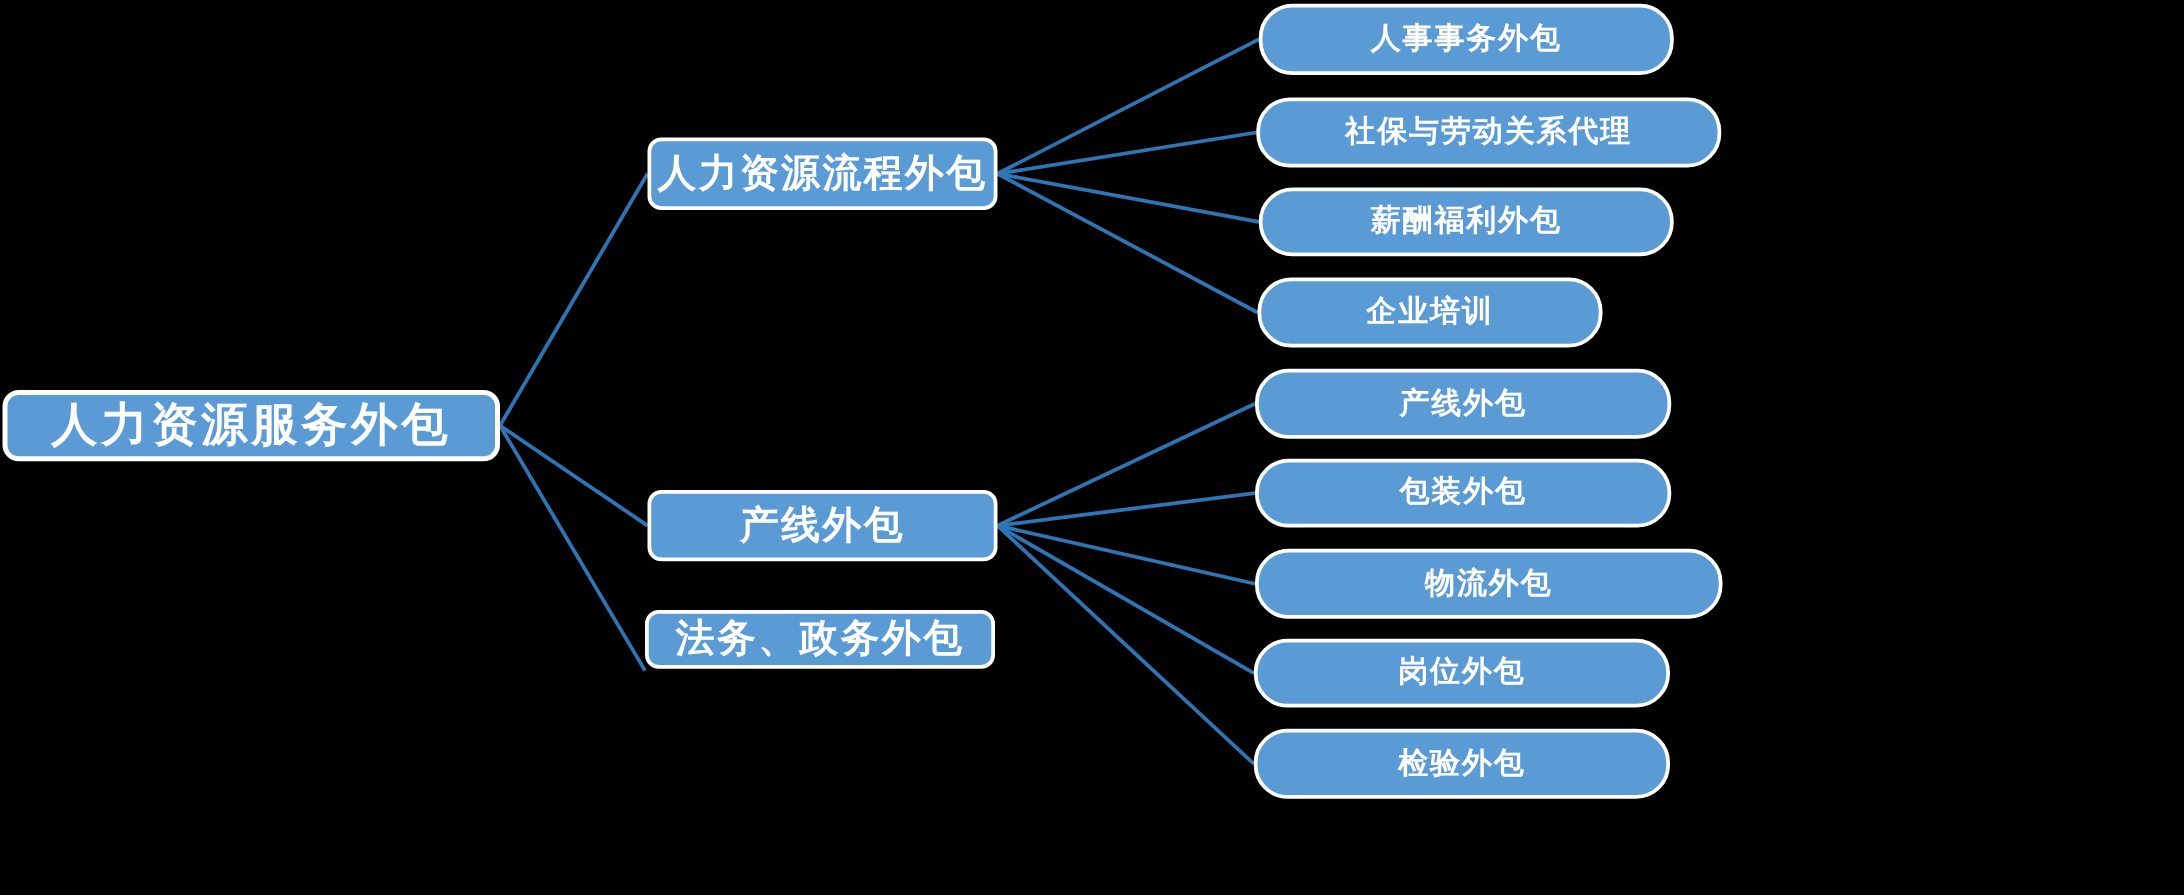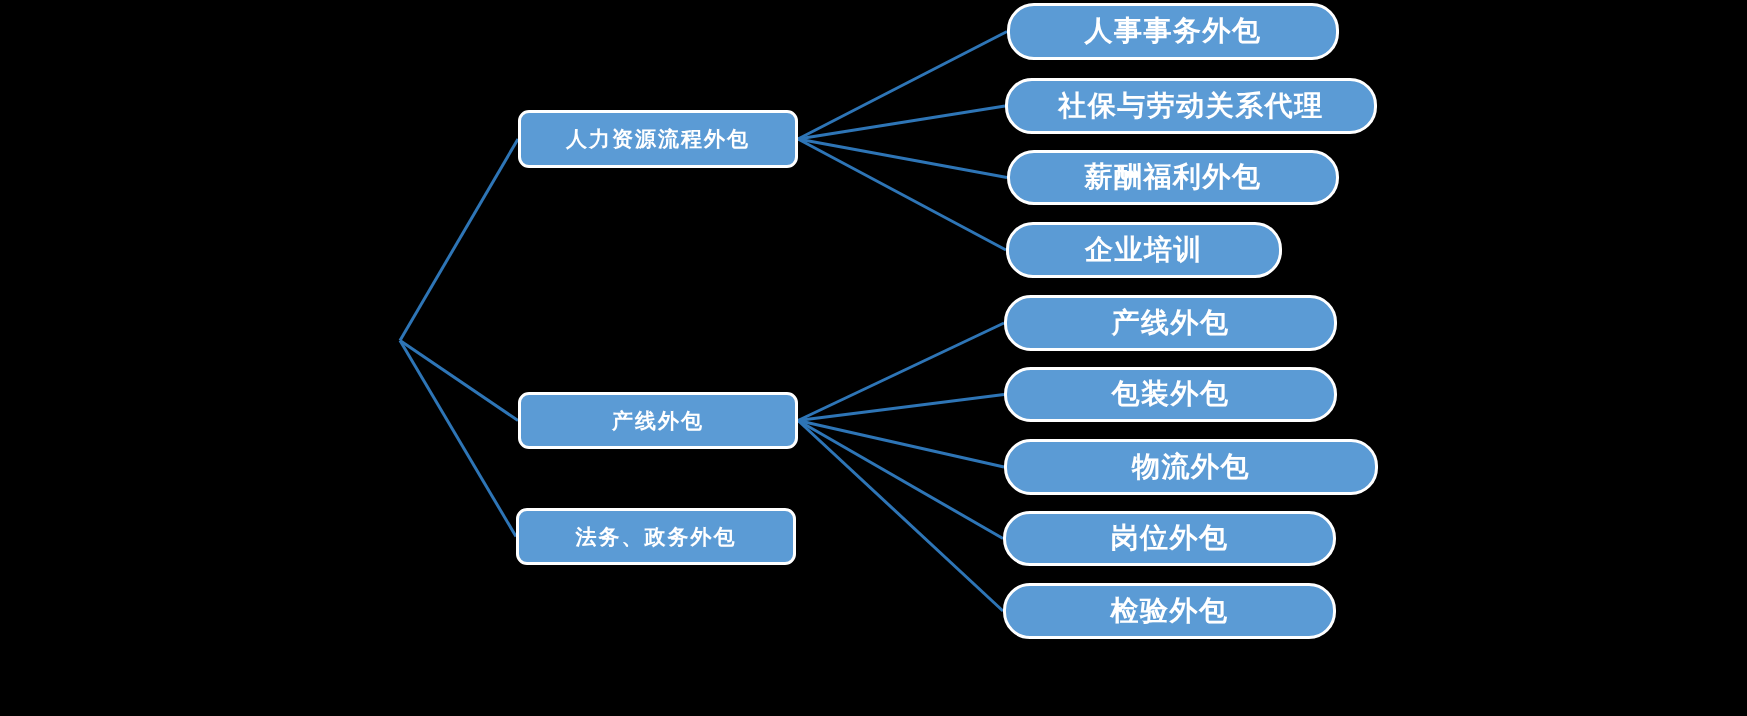--- a/index.html
+++ b/index.html
@@ -8,22 +8,22 @@
        font-family:"Liberation Sans","DejaVu Sans",sans-serif;}
   #stage{position:relative;width:1747px;height:716px;background:#000;}
   #edges{position:absolute;left:0;top:0;width:1747px;height:716px;}
 
   .node{position:absolute;box-sizing:border-box;
         background:#5B9BD5;border:3px solid #FFFFFF;border-radius:11px;
         display:flex;align-items:center;justify-content:center;
         color:#FFFFFF;font-weight:bold;text-align:center;
         letter-spacing:1px;line-height:1.1;z-index:5;}
   .node.root{font-size:37px;letter-spacing:3px;border-width:4px;border-radius:13px;}
-  .node.lvl2{font-size:21px;letter-spacing:2px;}
-  .node.leaf{font-size:28px;letter-spacing:1.5px;border-radius:27px;}
+  .node.lvl2{font-size:31px;letter-spacing:2px;}
+  .node.leaf{font-size:24px;letter-spacing:1.5px;border-radius:27px;}
 </style>
 </head>
 <body>
 
 <div id="stage">
 
   <svg id="edges" viewBox="0 0 1747 716" xmlns="http://www.w3.org/2000/svg">
     <g id="edge-group" fill="none" stroke="#2E75B6" stroke-width="3">
         <line x1="400" y1="340.5" x2="518" y2="139"></line>
         <line x1="400" y1="340.5" x2="518" y2="420.5"></line>
@@ -33,30 +33,33 @@
         <line x1="798" y1="139" x2="1007" y2="177.5"></line>
         <line x1="798" y1="139" x2="1006" y2="250"></line>
         <line x1="798" y1="420.5" x2="1004" y2="323"></line>
         <line x1="798" y1="420.5" x2="1004" y2="394.5"></line>
         <line x1="798" y1="420.5" x2="1004" y2="467"></line>
         <line x1="798" y1="420.5" x2="1003" y2="538.5"></line>
         <line x1="798" y1="420.5" x2="1003" y2="611"></line>
       </g>
   </svg>
 
+  <div class="node root" style="left:2px;  top:312px;  width:398px; height:57px;">
+    <span>人力资源服务外包</span>
+  </div>
 
   <div class="node lvl2" style="left:518px; top:110px;  width:280px; height:58px;">
     <span>人力资源流程外包</span>
   </div>
 
   <div class="node lvl2" style="left:518px; top:392px;  width:280px; height:57px;">
     <span>产线外包</span>
   </div>
 
-  <div class="node lvl2" style="left:516px; top:508px;  width:280px; height:57px;">
+  <div class="node lvl2" style="left:516px; top:488px;  width:280px; height:47px;">
     <span>法务、政务外包</span>
   </div>
 
   <div class="node leaf" style="left:1007px; top:3px;   width:332px; height:57px;">
     <span>人事事务外包</span>
   </div>
 
   <div class="node leaf" style="left:1005px; top:78px;  width:372px; height:56px;">
     <span>社保与劳动关系代理</span>
   </div>

